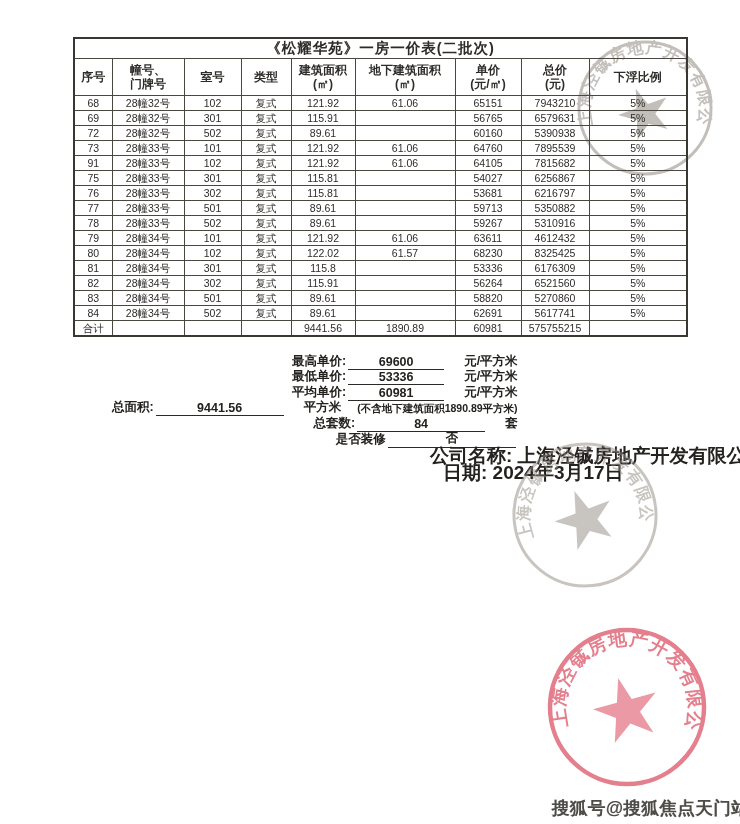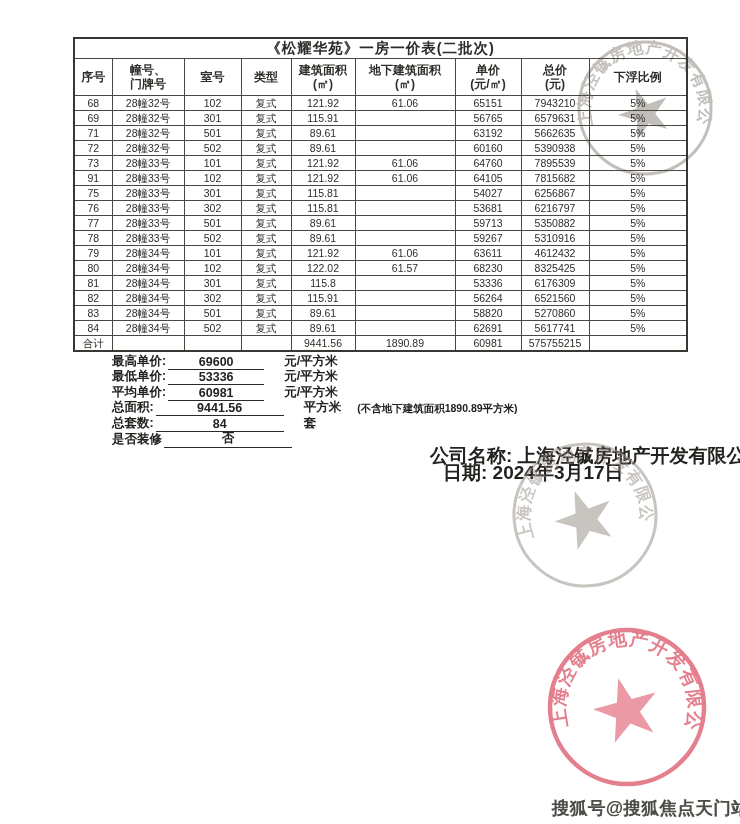--- a/index.html
+++ b/index.html
@@ -11,21 +11,21 @@
   .price-table th,.price-table td{border:1px solid #4a4741;padding:0;text-align:center;
                overflow:hidden;white-space:nowrap;font-weight:normal;}
   .title-row th{border:none;border-bottom:1px solid #4a4741;height:19px;
                font-size:14.5px;font-weight:bold;letter-spacing:1px;}
   .title-row .title-text{text-underline-offset:2px;}
   .header-row th{height:36px;font-size:12px;line-height:1.2;font-weight:bold;}
   .price-table tbody td{height:14px;font-size:10.5px;line-height:13px;}
   
   .summary{position:absolute;left:112px;top:354px;font-size:12.5px;font-weight:bold;
            color:#24221f;}
-  .sline{display:flex;align-items:flex-end;height:15.6px;white-space:nowrap;}
+  .sline{display:flex;align-items:flex-end;height:15.6px;white-space:nowrap;justify-content:flex-end;}
   .sline .val{display:inline-block;min-width:96px;text-align:center;
               border-bottom:1.5px solid #2c2a26;margin:0 2px;}
   .sline:nth-child(n+4) .val{min-width:128px;}
   .sline .unit{margin-left:18px;}
   .sline .note{margin-left:16px;font-size:10.5px;align-self:center;}
   
   .company{position:absolute;left:430px;top:448px;font-size:19px;font-weight:bold;
            line-height:16.5px;white-space:nowrap;color:#24221f;}
   .company .date-line{padding-left:13px;}
   
@@ -102,31 +102,20 @@
           <td>28幢32号</td>
           <td>301</td>
           <td>复式</td>
           <td>115.91</td>
           <td></td>
           <td>56765</td>
           <td>6579631</td>
           <td>5%</td>
         </tr>
         <tr>
-          <td>71</td>
-          <td>28幢32号</td>
-          <td>501</td>
-          <td>复式</td>
-          <td>89.61</td>
-          <td></td>
-          <td>63192</td>
-          <td>5662635</td>
-          <td>5%</td>
-        </tr>
-        <tr>
           <td>72</td>
           <td>28幢32号</td>
           <td>502</td>
           <td>复式</td>
           <td>89.61</td>
           <td></td>
           <td>60160</td>
           <td>5390938</td>
           <td>5%</td>
         </tr>

